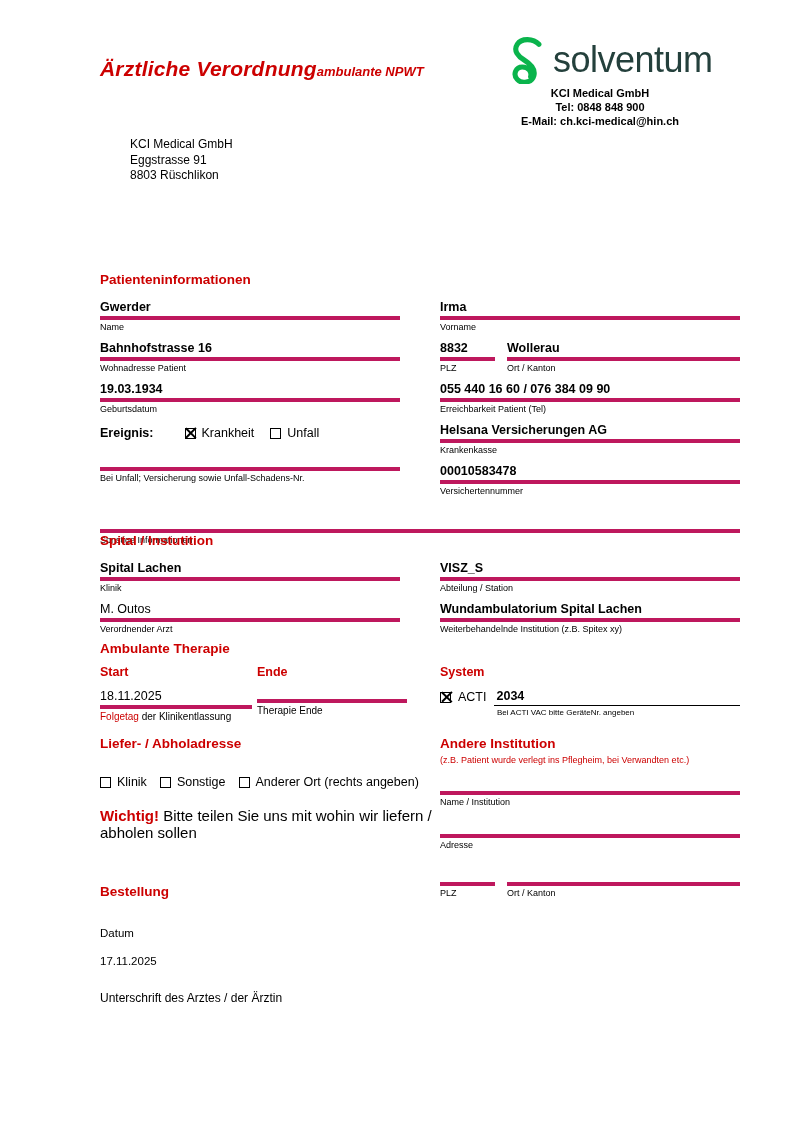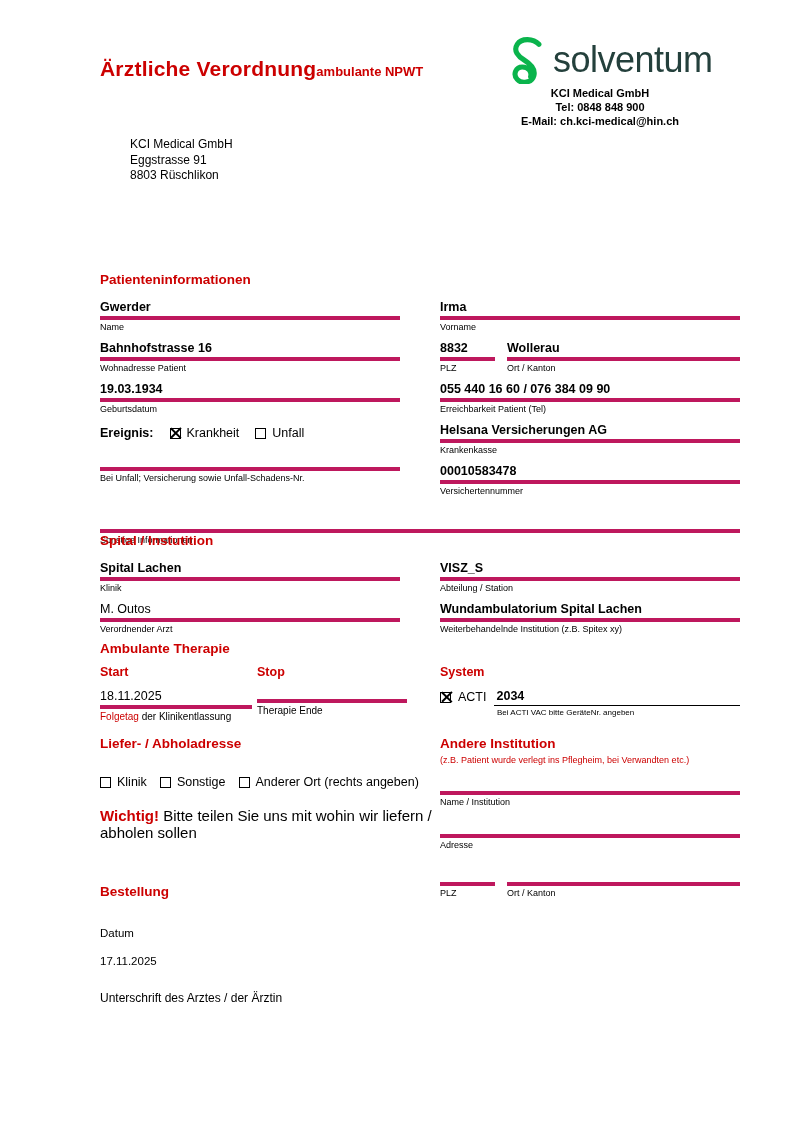--- a/index.html
+++ b/index.html
@@ -2,21 +2,21 @@
 <html><head>
 <meta charset="utf-8">
 <style>
   * { margin:0; padding:0; box-sizing:border-box; }
   body { background:#888; font-family:"Liberation Sans", sans-serif; }
   .page {
     position:relative; width:794px; height:1123px; background:#fff;
     margin:0 auto; color:#000; overflow:hidden;
   }
   
-  .title-row { position:absolute; top:57px; left:100px; display:flex; align-items:baseline; }
+  .title-row { position:absolute; top:57px; left:100px; display:flex; align-items:baseline;font-style:italic; }
   .title-main { color:#cc0000; font-weight:bold; font-size:21px; letter-spacing:0.2px; }
   .title-sub  { color:#cc0000; font-weight:bold; font-size:13px; }
   .logo-block { position:absolute; top:36px; left:506px; display:flex; align-items:center; }
   .logo-mark { width:40px; height:48px; }
   .logo-word { font-size:36px; color:#24403c; letter-spacing:-0.5px; margin-left:7px; font-weight:normal; }
   .vendor-info { position:absolute; top:86px; left:500px; width:200px; text-align:center;
                  font-size:11px; font-weight:bold; line-height:14px; }
   .sender-address { position:absolute; top:137px; left:130px; font-size:12px; line-height:15.5px; }
 
   
@@ -33,21 +33,21 @@
               border:1.6px solid #000; flex:none; }
   .checkbox.checked::before, .checkbox.checked::after {
     content:""; position:absolute; left:-1.5px; top:3.6px; width:13.5px; height:1.8px; background:#000; }
   .checkbox.checked::before { transform:rotate(45deg); }
   .checkbox.checked::after  { transform:rotate(-45deg); }
 
   
   .sec-patient  { position:absolute; top:272px; left:100px; width:640px; }
   .sec-patient .h-red { margin-bottom:12px; }
   .ereignis-row { display:flex; align-items:center; font-size:12.5px; margin-top:8px; height:20px; }
-  .ereignis-row .cap { font-weight:bold; margin-right:16px; }
+  .ereignis-row .cap { font-weight:bold; margin-right:31px; }
   .cb-pair { display:flex; align-items:center; margin-right:16px; }
   .cb-pair .cb-label { margin-left:6px; }
   .accident-field { margin-top:13px; }
   .sonstige-field { margin-top:14px; }
 
   .sec-spital { position:absolute; top:533px; left:100px; width:640px; }
   .sec-spital .h-red { margin-bottom:12px; }
 
   .sec-therapie { position:absolute; top:641px; left:100px; width:640px; }
   .sec-therapie .h-red { margin-bottom:9px; }
@@ -208,21 +208,21 @@
     <div class="h-red">Ambulante Therapie</div>
     <div class="therapie-cols">
       <div class="t-col-start">
         <div class="t-sub">Start</div>
         <div class="field">
           <div class="value normal">18.11.2025</div>
           <div class="t-label"><span class="red">Folgetag</span><span> der Klinikentlassung</span></div>
         </div>
       </div>
       <div class="t-col-stop">
-        <div class="t-sub">Stop</div>
+        <div class="t-sub">Ende</div>
         <div class="field">
           <div class="value empty"></div>
           <div class="t-label">Therapie Ende</div>
         </div>
       </div>
       <div class="t-col-sys">
         <div class="t-sub">System</div>
         <div class="sys-row">
           <span class="checkbox checked"></span>
           <span class="cb-label">ACTI</span>

